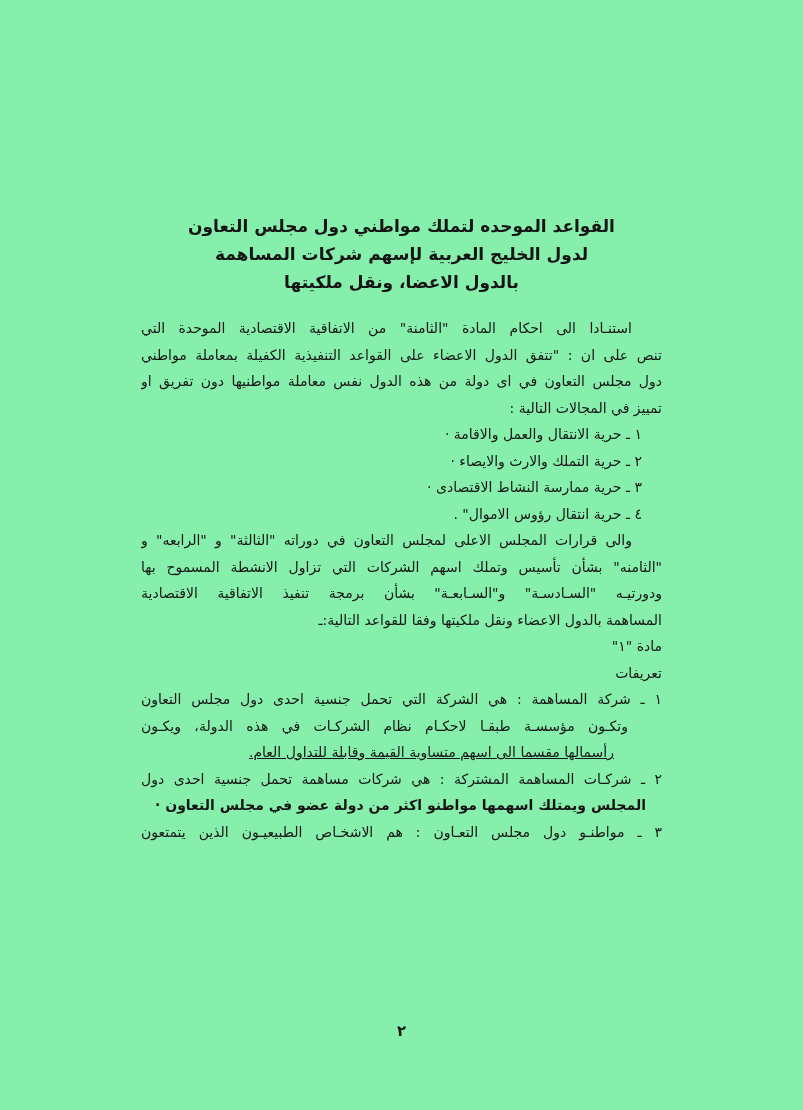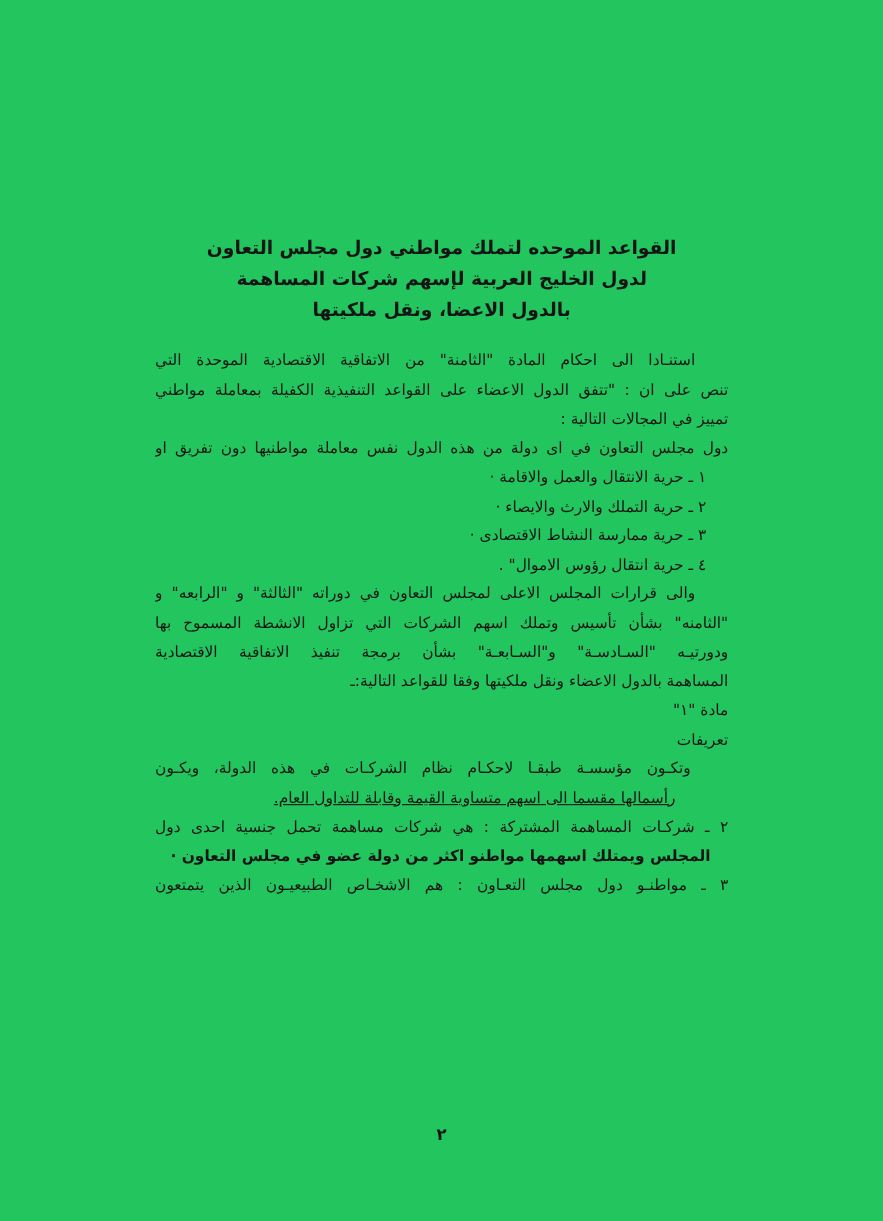--- a/index.html
+++ b/index.html
@@ -1,21 +1,21 @@
 <!DOCTYPE html>
 <html lang="ar"><head>
 <meta charset="utf-8">
 <style>
   html, body { margin: 0; padding: 0; }
   body { background: #ffffff; }
   .sheet {
     position: relative;
     width: 803px;
     height: 1110px;
-    background: #22c55e;
+    background: #86efac;
     color: #151515;
     font-family: "DejaVu Sans", sans-serif;
     overflow: hidden;
   }
   .title-block {
     position: absolute;
     top: 212px;
     right: 141px;
     width: 521px;
     direction: rtl;
@@ -63,42 +63,43 @@
     <div class="line" style="height:28px">القواعد الموحده لتملك مواطني دول مجلس التعاون</div>
     <div class="line" style="height:28px">لدول الخليج العربية لإسهم شركات المساهمة</div>
     <div class="line" style="height:28px">بالدول الاعضا، ونقل ملكيتها</div>
   </div>
 
   <div class="body-block">
 
     <div>
       <div class="line just ind-first">استنـادا الى احكام المادة "الثامنة" من الاتفاقية الاقتصادية الموحدة التي</div>
       <div class="line just">تنص على ان : "تتفق الدول الاعضاء على القواعد التنفيذية الكفيلة بمعاملة مواطني</div>
+      <div class="line just">دول مجلس التعاون في اى دولة من هذه الدول نفس معاملة مواطنيها دون تفريق او</div>
       <div class="line right">تمييز في المجالات التالية :</div>
-      <div class="line just">دول مجلس التعاون في اى دولة من هذه الدول نفس معاملة مواطنيها دون تفريق او</div>
     </div>
 
     <div>
       <div class="line right ind-li">١ ـ حرية الانتقال والعمل والاقامة ·</div>
       <div class="line right ind-li">٢ ـ حرية التملك والارث والايصاء ·</div>
       <div class="line right ind-li">٣ ـ حرية ممارسة النشاط الاقتصادى ·</div>
       <div class="line right ind-li">٤ ـ حرية انتقال رؤوس الاموال" .</div>
     </div>
 
     <div>
       <div class="line just ind-first">والى قرارات المجلس الاعلى لمجلس التعاون في دوراته "الثالثة" و "الرابعه" و</div>
       <div class="line just">"الثامنه" بشأن تأسيس وتملك اسهم الشركات التي تزاول الانشطة المسموح بها</div>
       <div class="line just">ودورتيـه "السـادسـة" و"السـابعـة" بشأن برمجة تنفيذ الاتفاقية الاقتصادية</div>
       <div class="line right">المساهمة بالدول الاعضاء ونقل ملكيتها وفقا للقواعد التالية:ـ</div>
     </div>
 
     <div class="line right">مادة "١"</div>
     <div class="line right">تعريفات</div>
 
     <div>
+      <div class="line just">١ ـ شركة المساهمة : هي الشركة التي تحمل جنسية احدى دول مجلس التعاون</div>
       <div class="line just ind-d1">وتكـون مؤسسـة طبقـا لاحكـام نظام الشركـات في هذه الدولة، ويكـون</div>
       <div class="line right ind-d1b">رأسمالها مقسما الى اسهم متساوية القيمة وقابلة للتداول العام.</div>
     </div>
 
     <div>
       <div class="line just">٢ ـ شركـات المساهمة المشتركة : هي شركات مساهمة تحمل جنسية احدى دول</div>
       <div class="line right ind-d2">المجلس ويمتلك اسهمها مواطنو اكثر من دولة عضو في مجلس التعاون ·</div>
     </div>
 
     <div>

